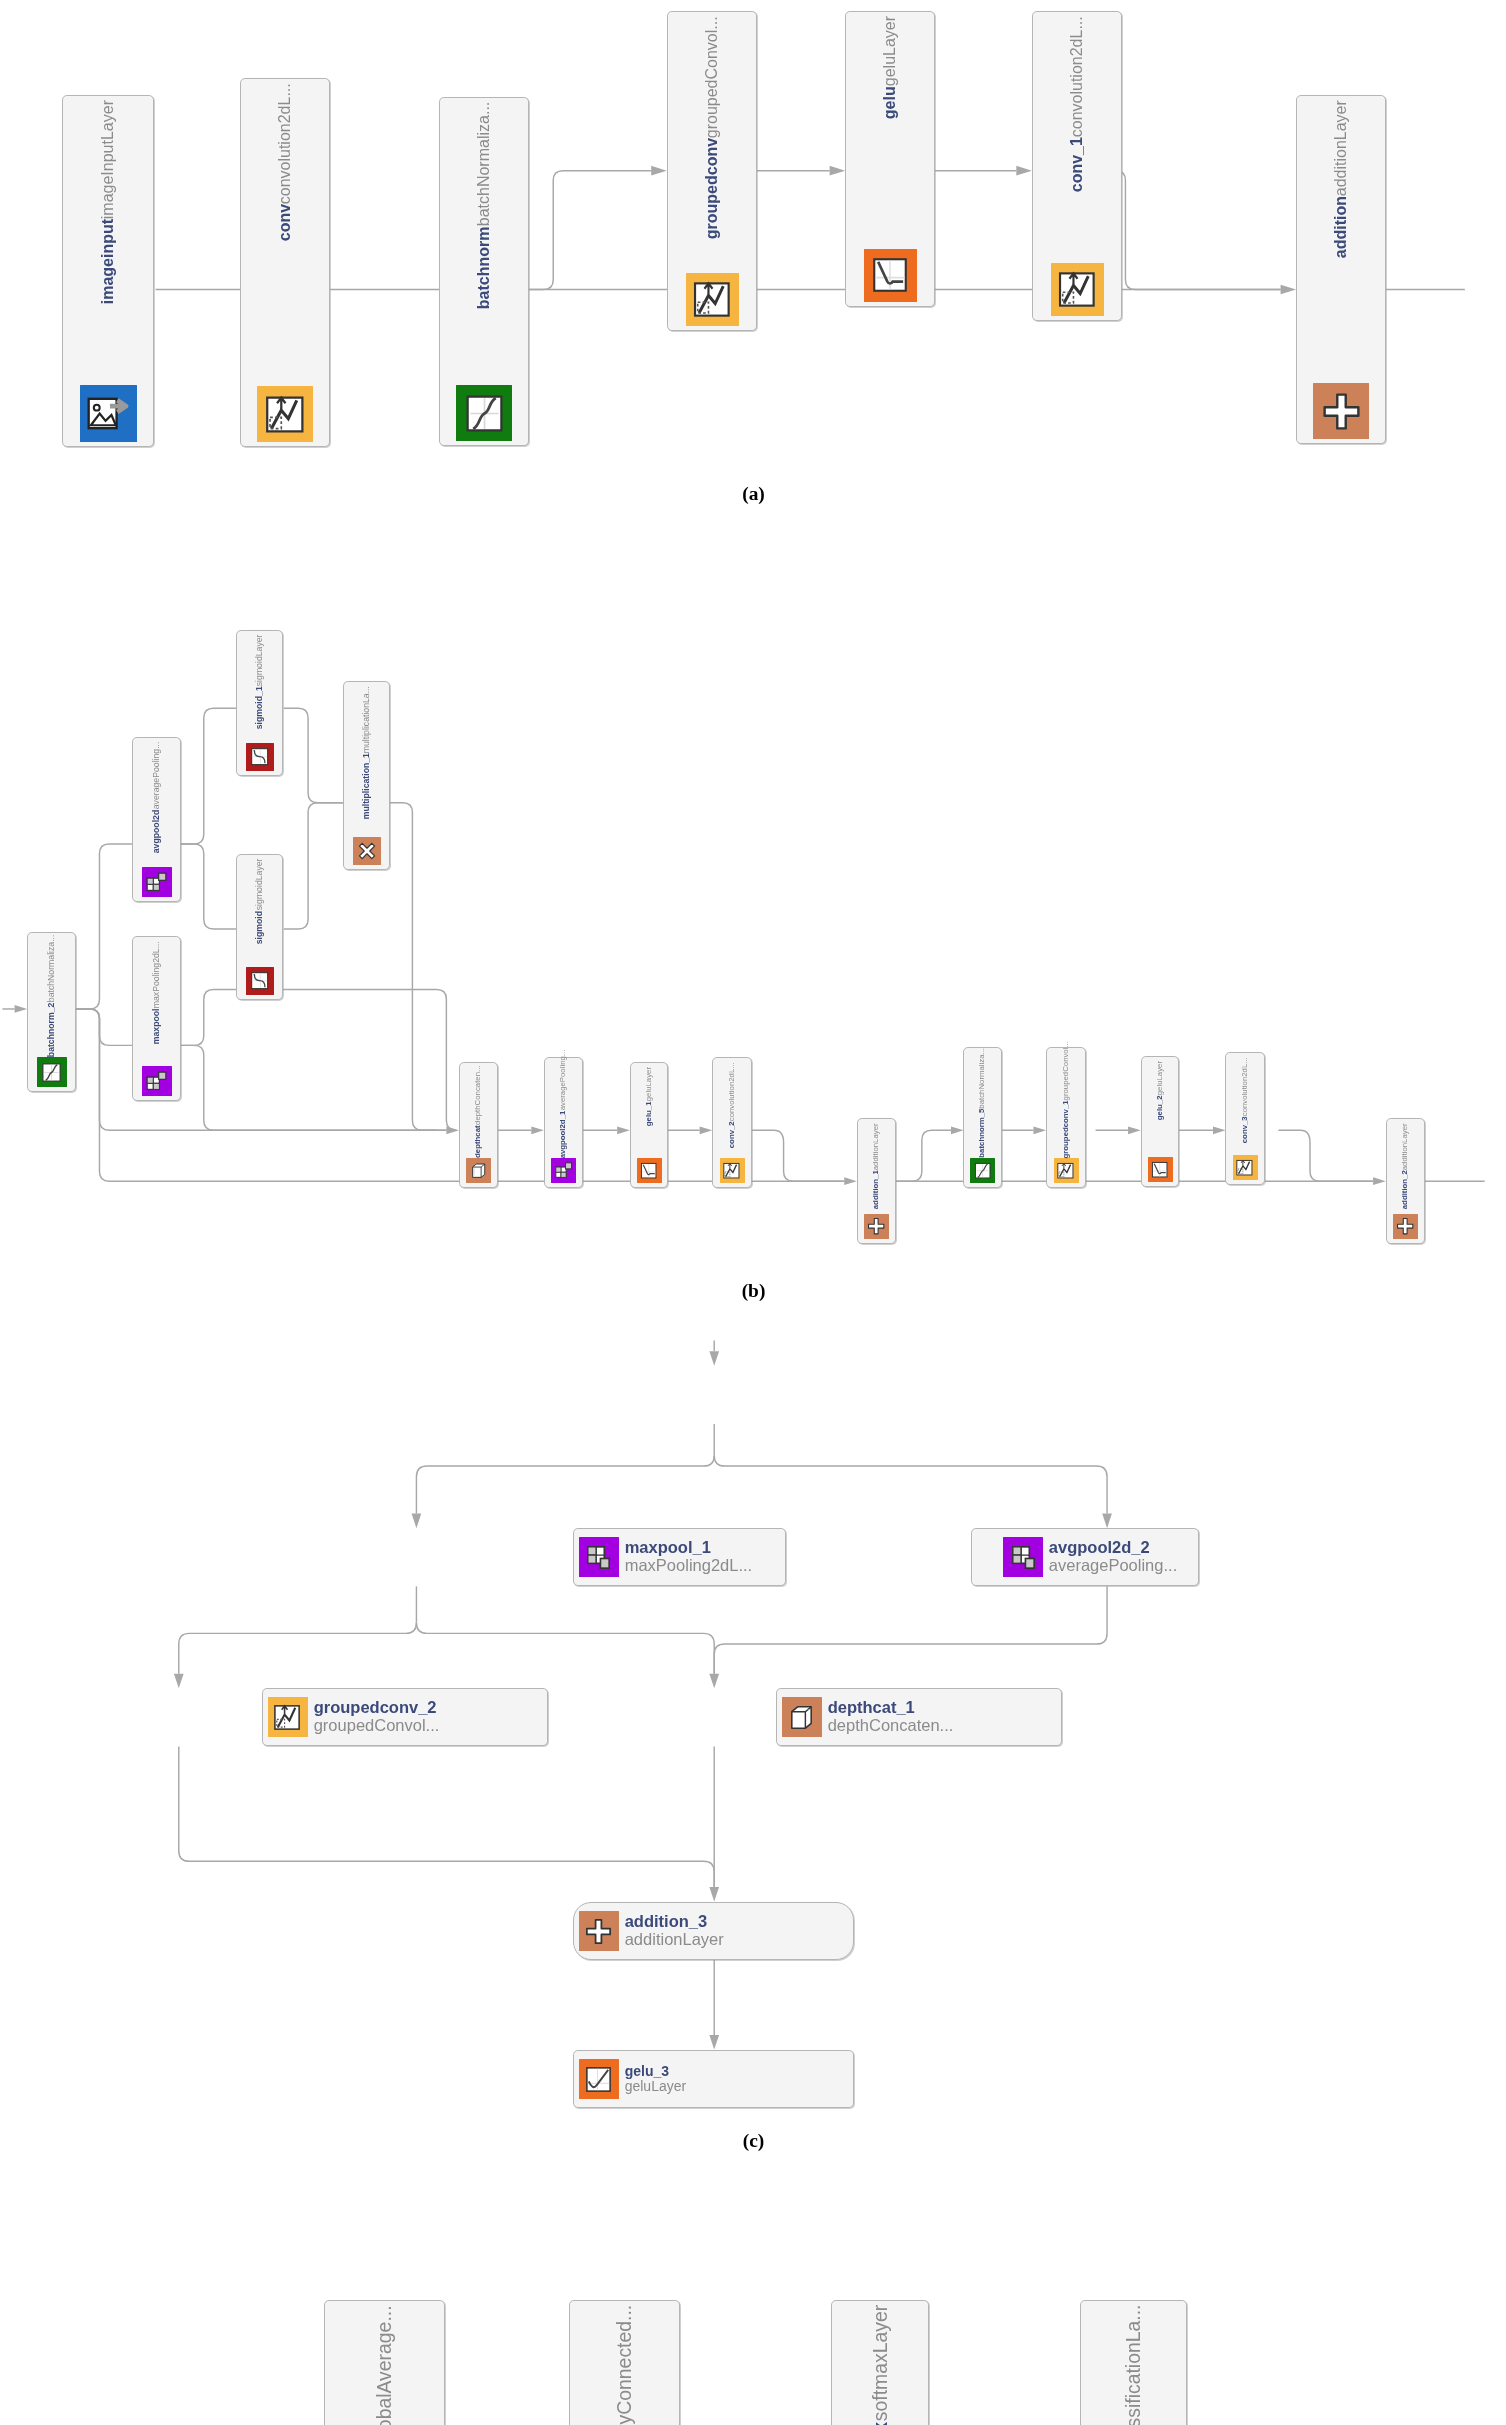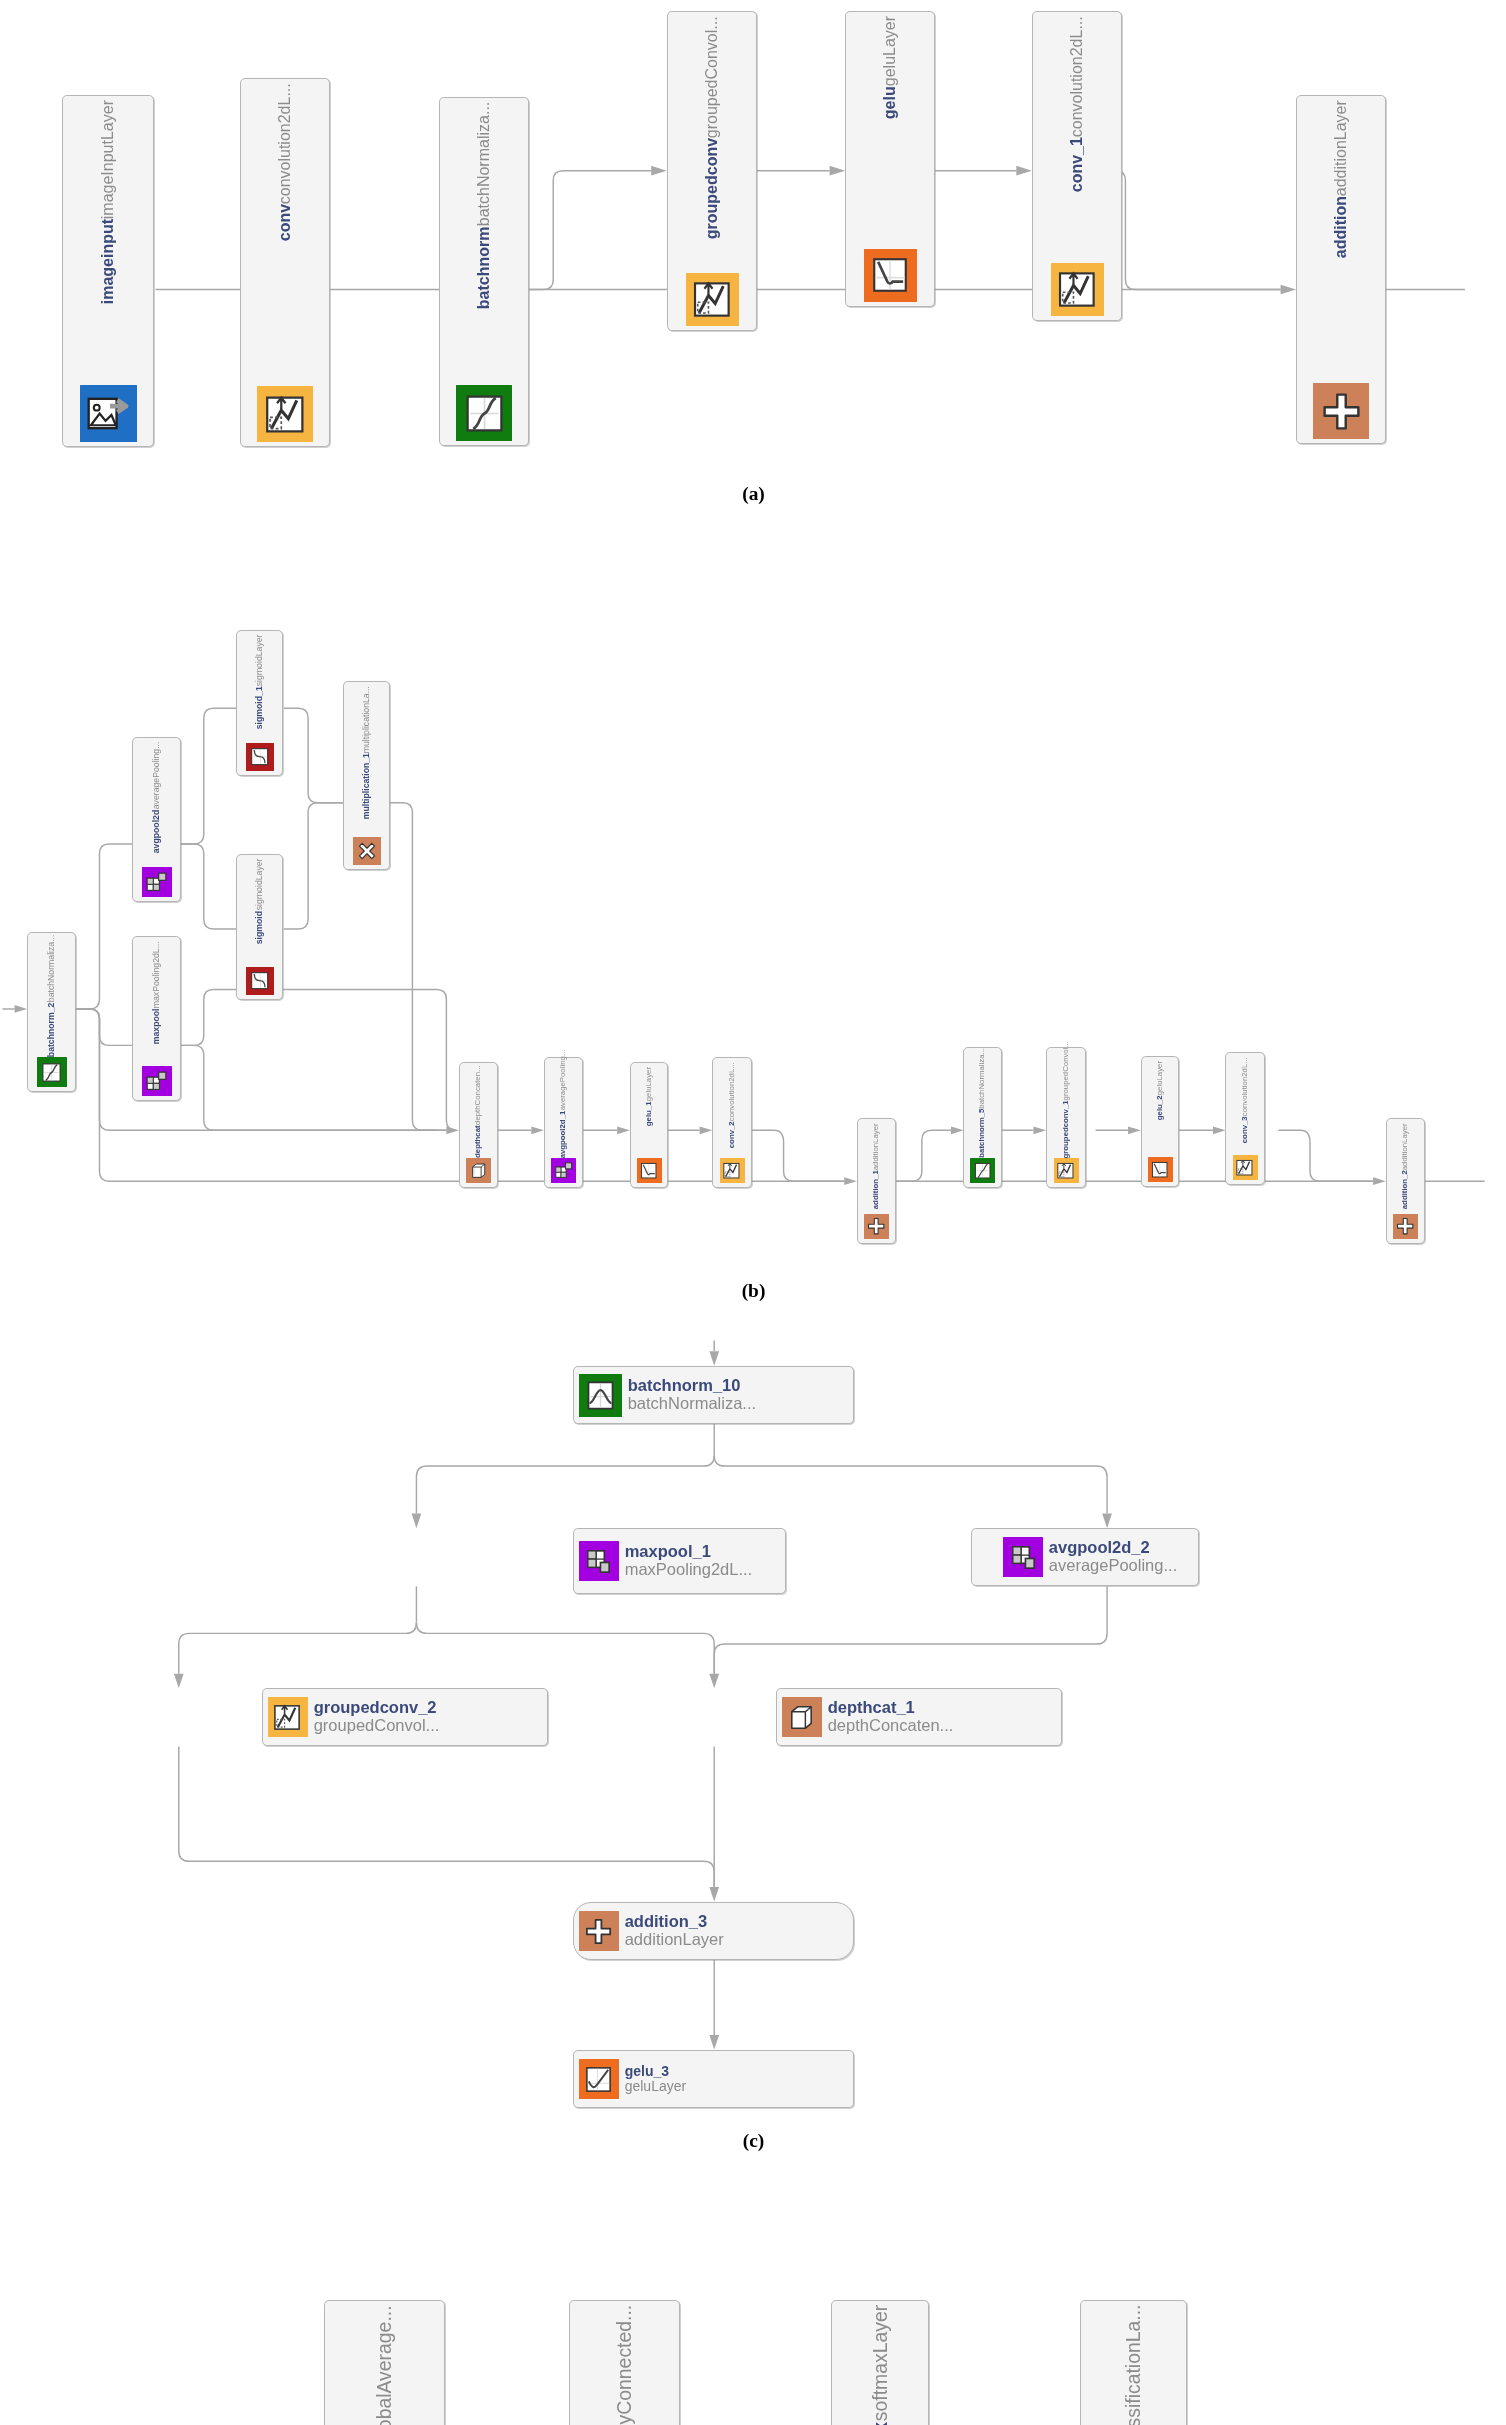--- a/index.html
+++ b/index.html
@@ -543,35 +543,22 @@
 
     <path d="M368 840 V1055 Q368 1077 390 1077 H1450 Q1472 1077 1472 1099 V1130"></path>
     <polygon points="1462,1130 1472,1160 1482,1130"></polygon>
 
     <path d="M1472 840 V1130"></path>
 
     <path d="M1472 1280 V1435"></path>
     <polygon points="1462,1435 1472,1465 1482,1435"></polygon>
   </svg>
 
-  <div class="hnode" style="left:573px; top:27px; width:281px; height:58px; font-size:16.5px;">
-    <div class="icon ic-green" style="width:43px;height:43px;">
-      <svg width="35" height="35" viewBox="0 0 32 32">
-        <rect x="5" y="4" width="22" height="24" fill="#fff" stroke="#333" stroke-width="1.6"></rect>
-        <path d="M6 17 H26 M16 5 V27" stroke="#d8d8d8" stroke-width="1.2"></path>
-        <path d="M6 23 C10 23 12 11 16 11 C20 11 22 23 26 23" fill="none" stroke="#444" stroke-width="2"></path>
-      </svg>
-    </div>
-    <div class="hlabel">
-      <span class="nm">batchnorm_10</span>
-      <span class="ty">batchNormaliza...</span>
-    </div>
-  </div>
-
-  <div class="hnode" style="left:573px; top:189px; width:213px; height:66px; font-size:16.5px;">
+
+  <div class="hnode" style="left:573px; top:189px; width:213px; height:58px; font-size:16.5px;">
     <div class="icon ic-purple" style="width:40px;height:40px;">
       <svg width="31" height="31" viewBox="0 0 32 32">
         <rect x="5" y="5" width="17" height="17" fill="#fff" stroke="#333" stroke-width="1.7"></rect>
         <path d="M13.5 5 V22 M5 13.5 H22" stroke="#333" stroke-width="1.4"></path>
         <rect x="5" y="5" width="8.5" height="8.5" fill="#c9c9c9" stroke="#333" stroke-width="1.4"></rect>
         <rect x="5" y="13.5" width="8.5" height="8.5" fill="#c9c9c9" stroke="#333" stroke-width="1.4"></rect>
         <rect x="18" y="17" width="9" height="10" fill="#c9c9c9" stroke="#333" stroke-width="1.7"></rect>
       </svg>
     </div>
     <div class="hlabel">

